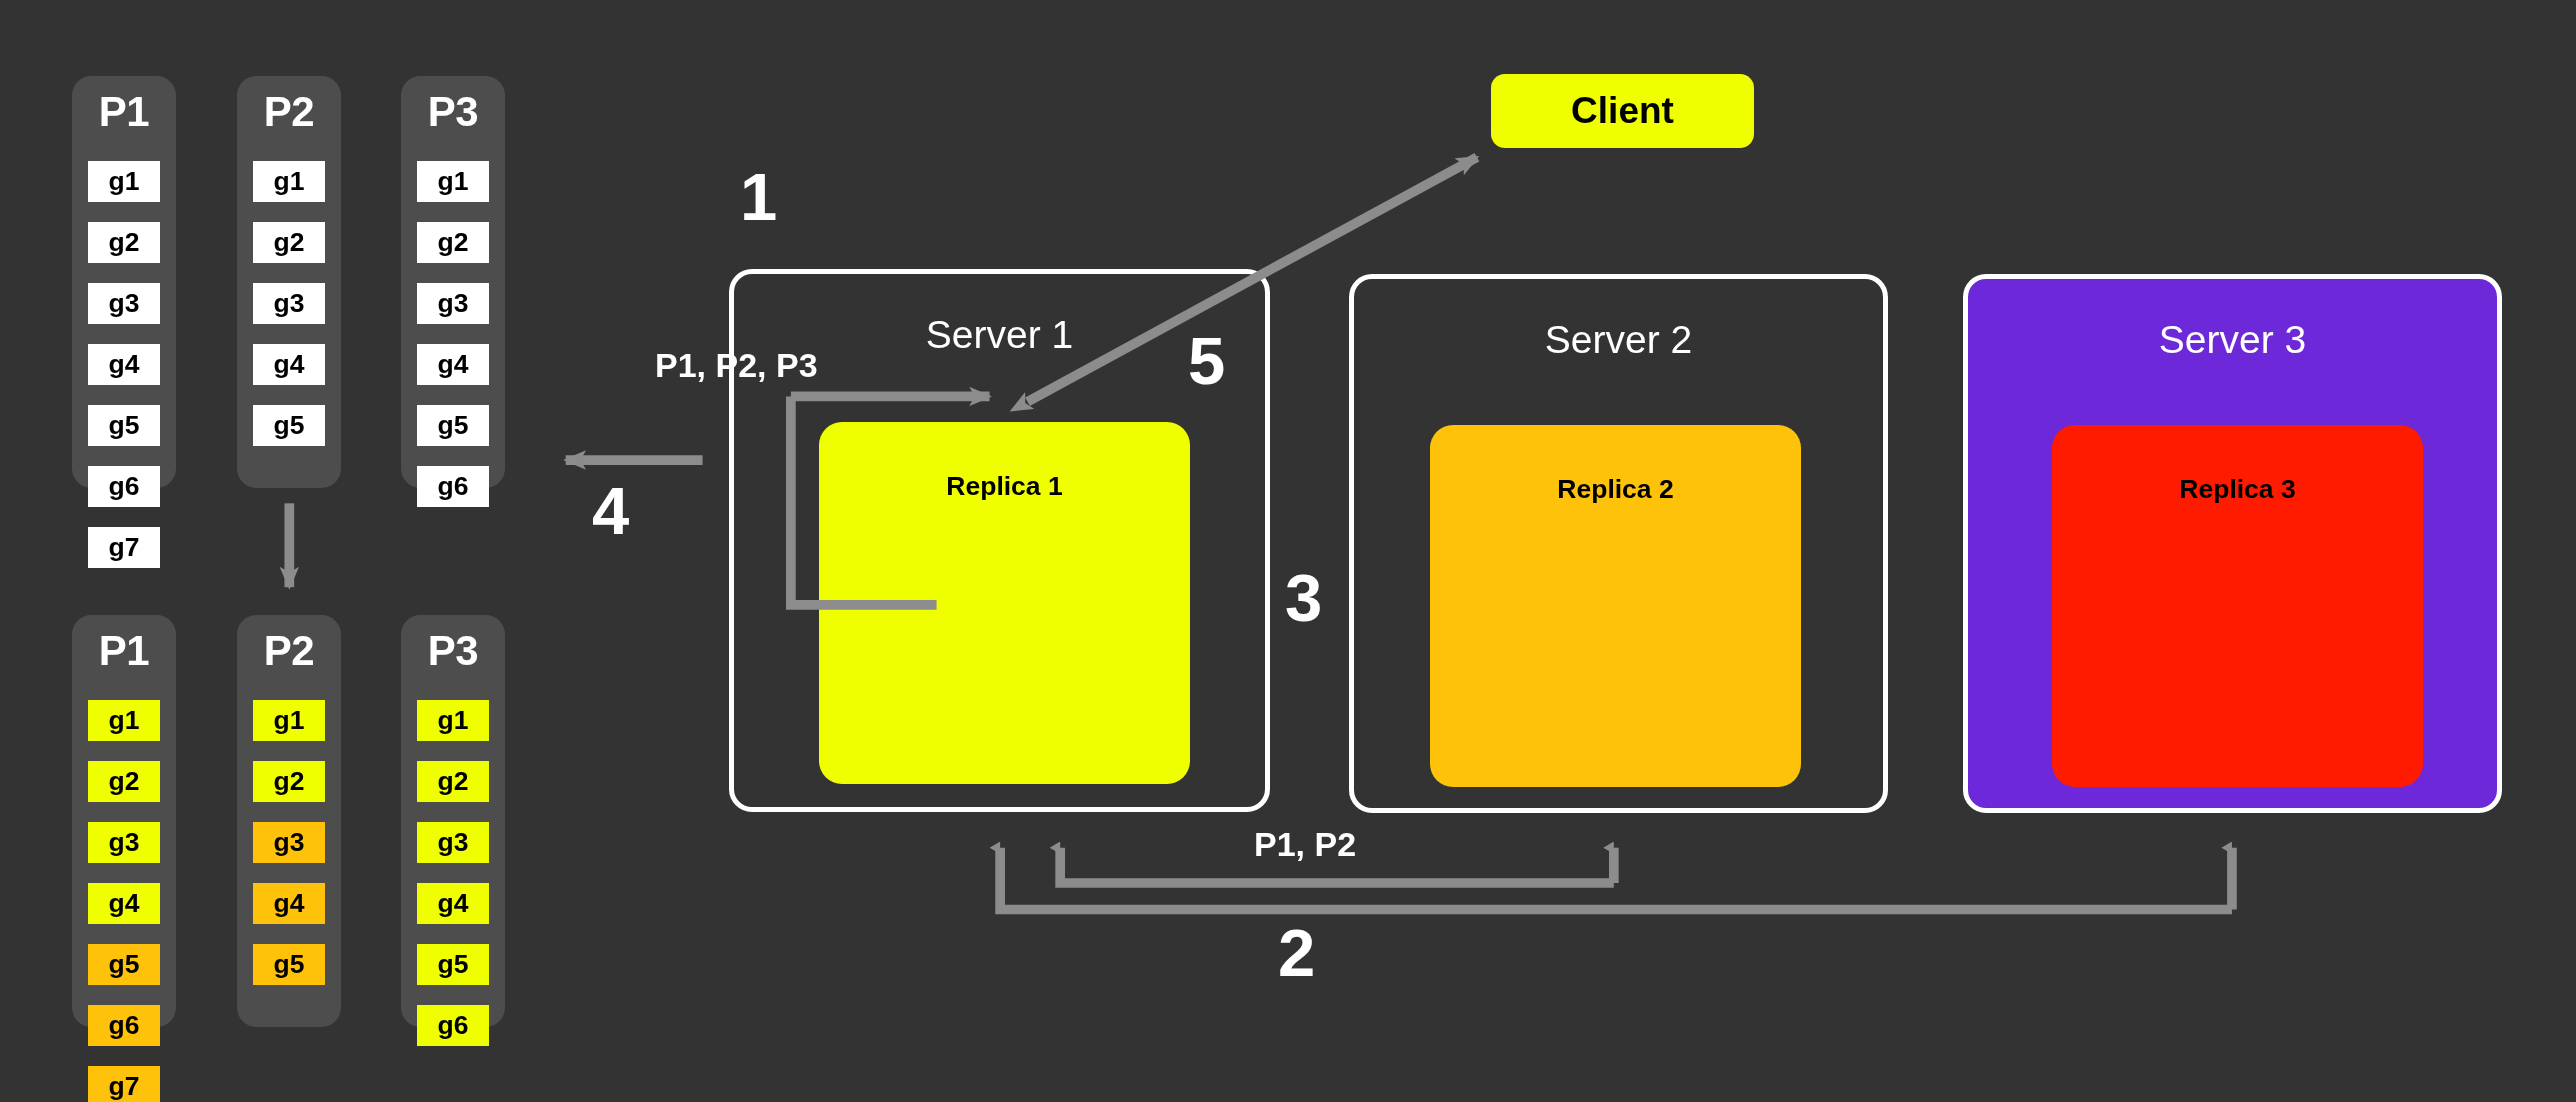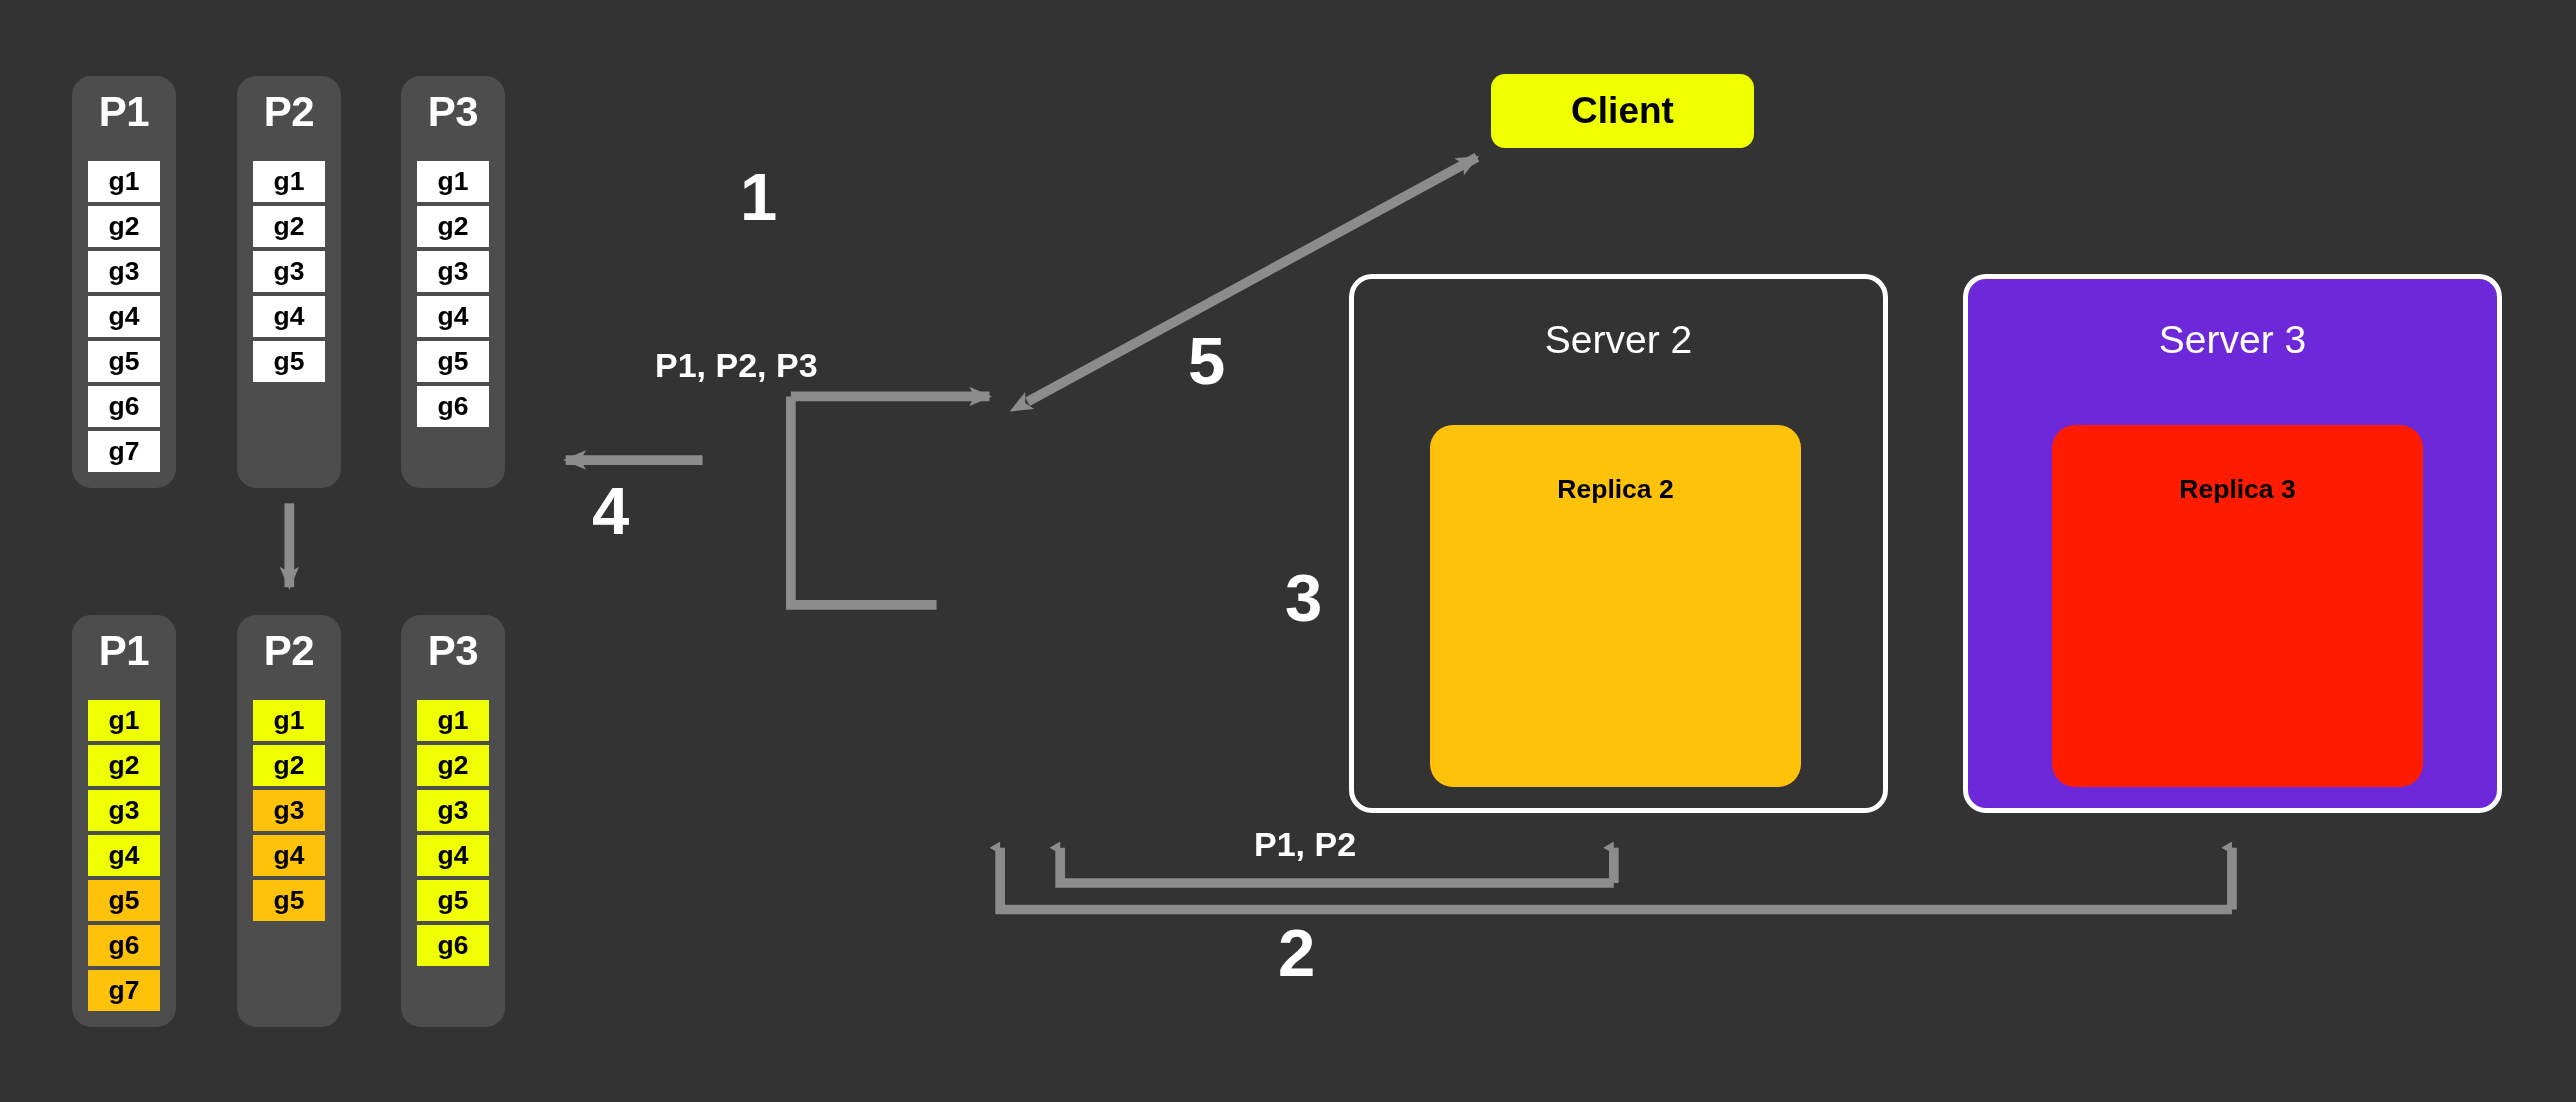--- a/index.html
+++ b/index.html
@@ -36,21 +36,21 @@
     font-weight: 700;
     letter-spacing: -0.4px;
   }
   .cells {
     position: absolute;
     left: 16px;
     right: 16px;
     top: 85px;
     display: flex;
     flex-direction: column;
-    gap: 4px;
+    gap: 20px;
   }
   .cell {
     height: 41px;
     line-height: 41px;
     text-align: center;
     color: #000000;
     font-size: 26.5px;
     font-weight: 700;
     background: #FFFFFF;
   }
@@ -208,20 +208,26 @@
       <div class="cell yellow">g4</div>
       <div class="cell yellow">g5</div>
       <div class="cell yellow">g6</div>
     </div>
   </div>
 
   <div class="client" style="left:1491px; top:74px; width:263px; height:74px; background:#EFFF00;">
     <span class="client-label">Client</span>
   </div>
 
+  <div class="server" style="left:729px; top:269px; width:541px; height:543px;">
+    <div class="server-title">Server 1</div>
+    <div class="replica" style="left:85px; top:148px; width:371px; height:362px; background:#EFFF00;">
+      <span class="replica-label">Replica 1</span>
+    </div>
+  </div>
 
   <div class="server" style="left:1349px; top:274px; width:539px; height:539px;">
     <div class="server-title">Server 2</div>
     <div class="replica" style="left:76px; top:146px; width:371px; height:362px; background:#FFC20A;">
       <span class="replica-label">Replica 2</span>
     </div>
   </div>
 
   <div class="server red" style="left:1963px; top:274px; width:539px; height:539px;">
     <div class="server-title">Server 3</div>

